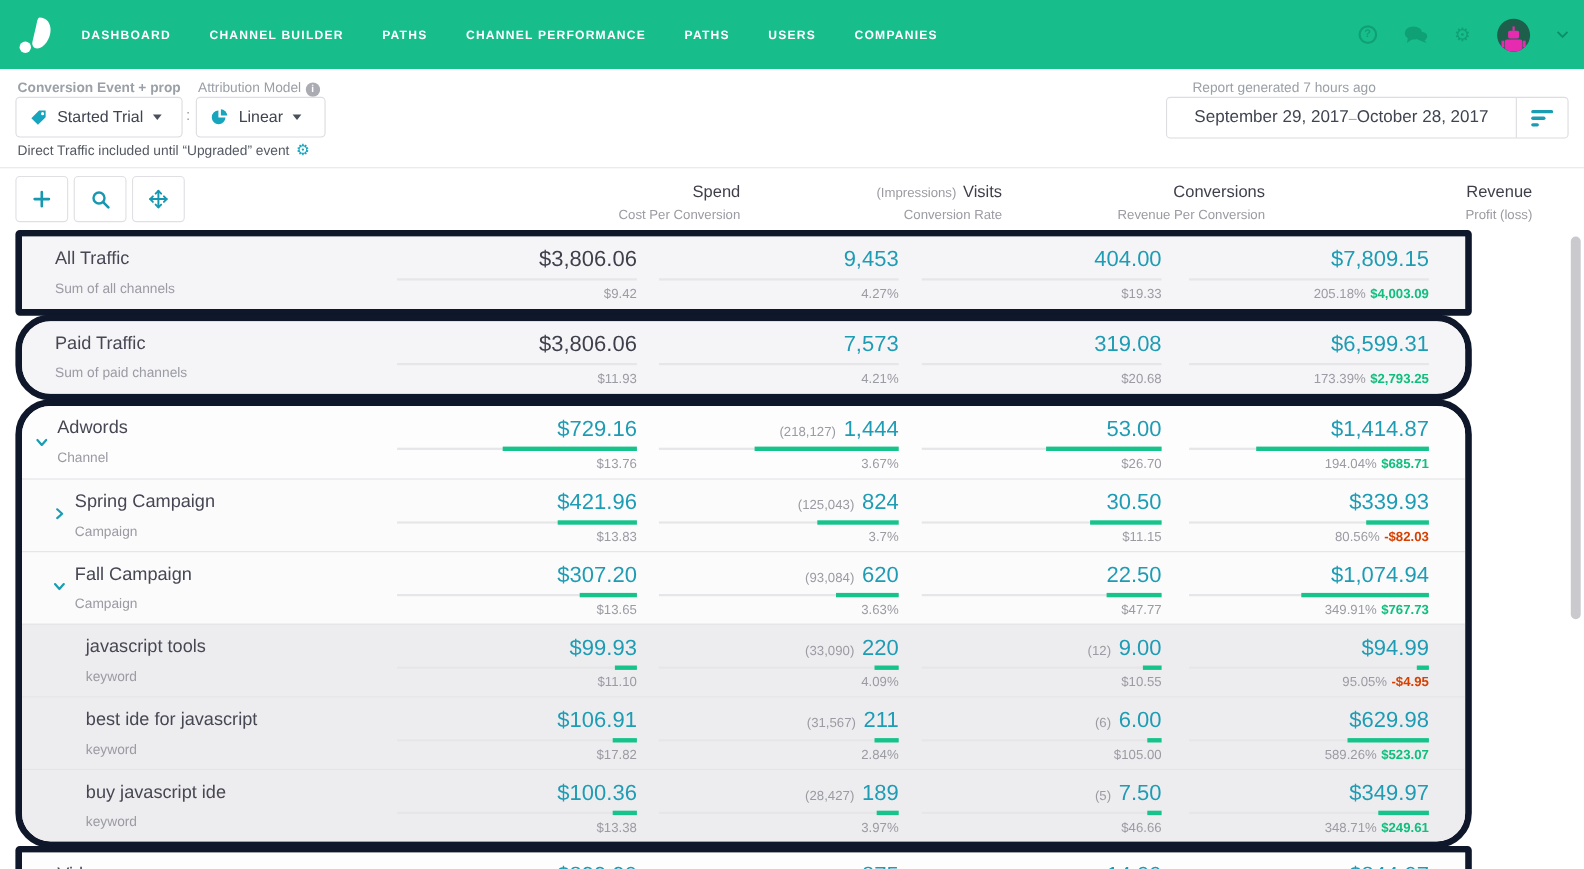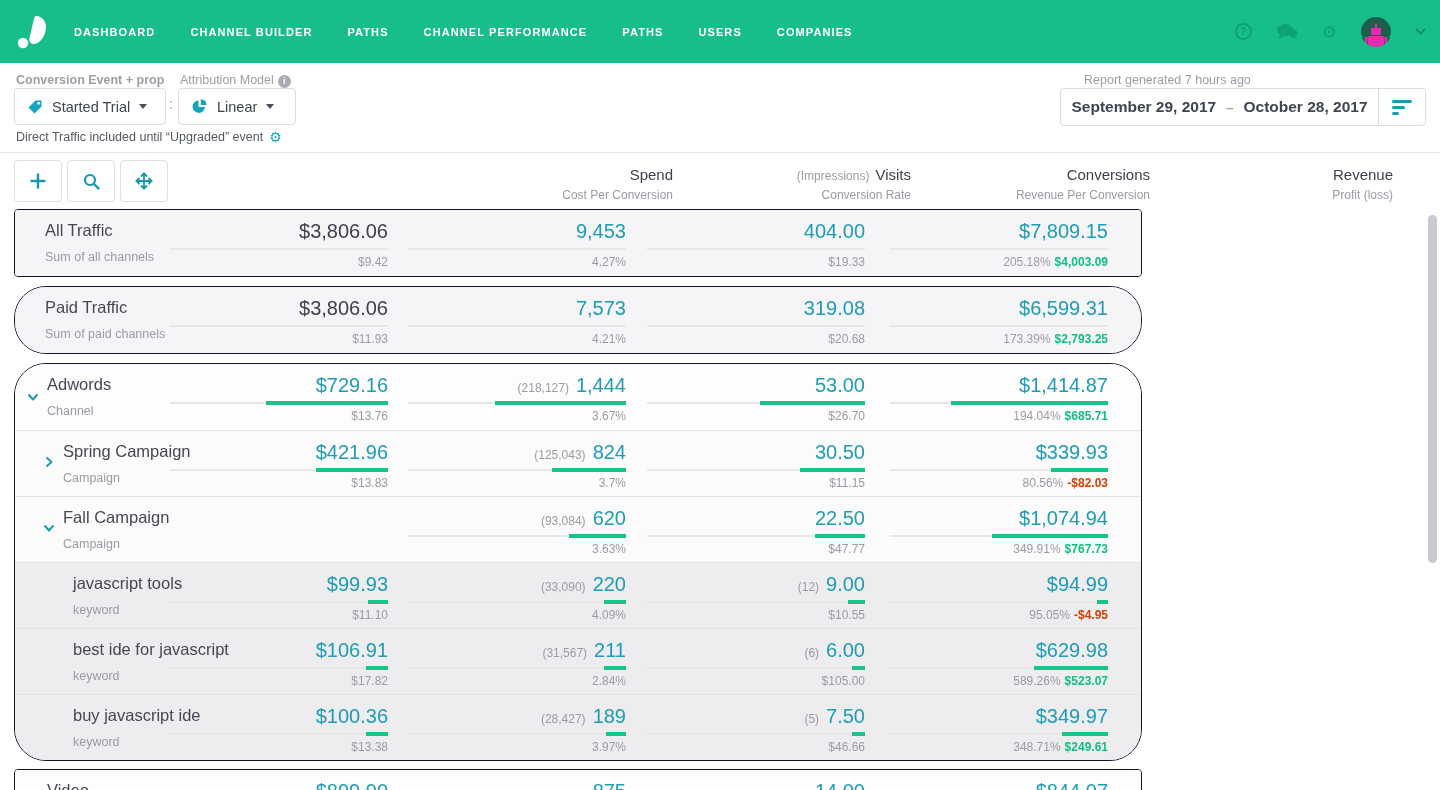--- a/index.html
+++ b/index.html
@@ -37,38 +37,38 @@
   .colon { position:absolute; left:169px; top:33px; color:#9BA0A7; font-size:14px; }
   .fnote { position:absolute; left:16px; top:66px; font-size:12.5px; color:#545962;
            display:flex; align-items:center; gap:6px; }
   .info-ico { display:inline-flex; width:13px; height:13px; border-radius:50%;
               background:#ABABB3; color:#fff; font-size:9px; font-weight:bold;
               align-items:center; justify-content:center; margin-left:4px; }
   .datebox { position:absolute; left:1060px; top:25px; width:366px; height:38px;
              border:1px solid #DCDCE1; border-radius:4px; background:#fff;
              display:flex; align-items:center; cursor:pointer; }
   .datebox .dates { flex:1; display:flex; align-items:center; justify-content:center;
-                    gap:10px; font-size:15.5px; color:#3F4450;font-weight:bold; }
+                    font-size:15.5px; color:#3F4450; }
   .date-dash { color:#9BA0A7; font-size:13px; }
   .datebox .divider { width:1px; height:100%; background:#DCDCE1; }
   .date-filter-btn { width:46px; height:100%; display:flex; flex-direction:column;
                      align-items:center; justify-content:center; gap:3px; cursor:pointer; }
   .date-filter-btn i { display:block; height:3px; background:#1A9CB2; border-radius:2px; }
 
   
   .tbtn { position:absolute; top:160px; width:48px; height:42px; background:#fff;
           border:1px solid #DFDFE4; border-radius:4px; display:flex; align-items:center;
           justify-content:center; cursor:pointer; }
   .hcol { position:absolute; text-align:right; }
   .hmain { font-size:15px; color:#3F3F4B; white-space:nowrap; }
   .hmain .hprefix { font-size:12px; color:#9B9BA3; margin-right:6px; }
   .hsub { font-size:12px; color:#9B9BA3; margin-top:5px; white-space:nowrap; }
 
   
-  .card { position:absolute; left:14px; width:1128px; border:1px solid #0f172a;
+  .card { position:absolute; left:14px; width:1324px; border:6px solid #0f172a;
           border-radius:4px; overflow:hidden; background:#F5F5F7; }
   .row { position:relative; height:66px; }
   .row + .row { border-top:1px solid #E4E4E7; }
   .row-total    { background:#F5F5F7; }
   .row-channel  { background:#FDFDFE; }
   .row-campaign { background:#FBFBFC; }
   .row-keyword  { background:#EDEDEF; }
   .rtitle { position:absolute; top:11px; font-size:16.5px; color:#474754; white-space:nowrap; }
   .rsub   { position:absolute; top:40px; font-size:12.5px; color:#9B9BA3; }
   .row-total .rtitle,    .row-total .rsub    { left:30px; }
@@ -364,20 +364,27 @@
           </div>
           <div class="sub"><span>80.56%</span><span class="profit red">-$82.03</span></div>
         </div>
       </div>
       <div class="row row-campaign">
         <svg width="12" height="12" viewBox="0 0 12 12" class="chev">
           <polyline points="2,4 6,8.5 10,4" fill="none" stroke="#1A9CB2" stroke-width="2" stroke-linecap="round" stroke-linejoin="round"></polyline>
         </svg>
         <div class="rtitle">Fall Campaign</div>
         <div class="rsub">Campaign</div>
+        <div class="cell c1">
+          <div class="val"><span class="main">$307.20</span></div>
+          <div class="bar">
+            <i style="width: 24%;"></i>
+          </div>
+          <div class="sub">$13.65</div>
+        </div>
         <div class="cell c2">
           <div class="val"><span class="prefix">(93,084)</span><span class="main">620</span></div>
           <div class="bar">
             <i style="width: 26%;"></i>
           </div>
           <div class="sub">3.63%</div>
         </div>
         <div class="cell c3">
           <div class="val"><span class="main">22.50</span></div>
           <div class="bar">

